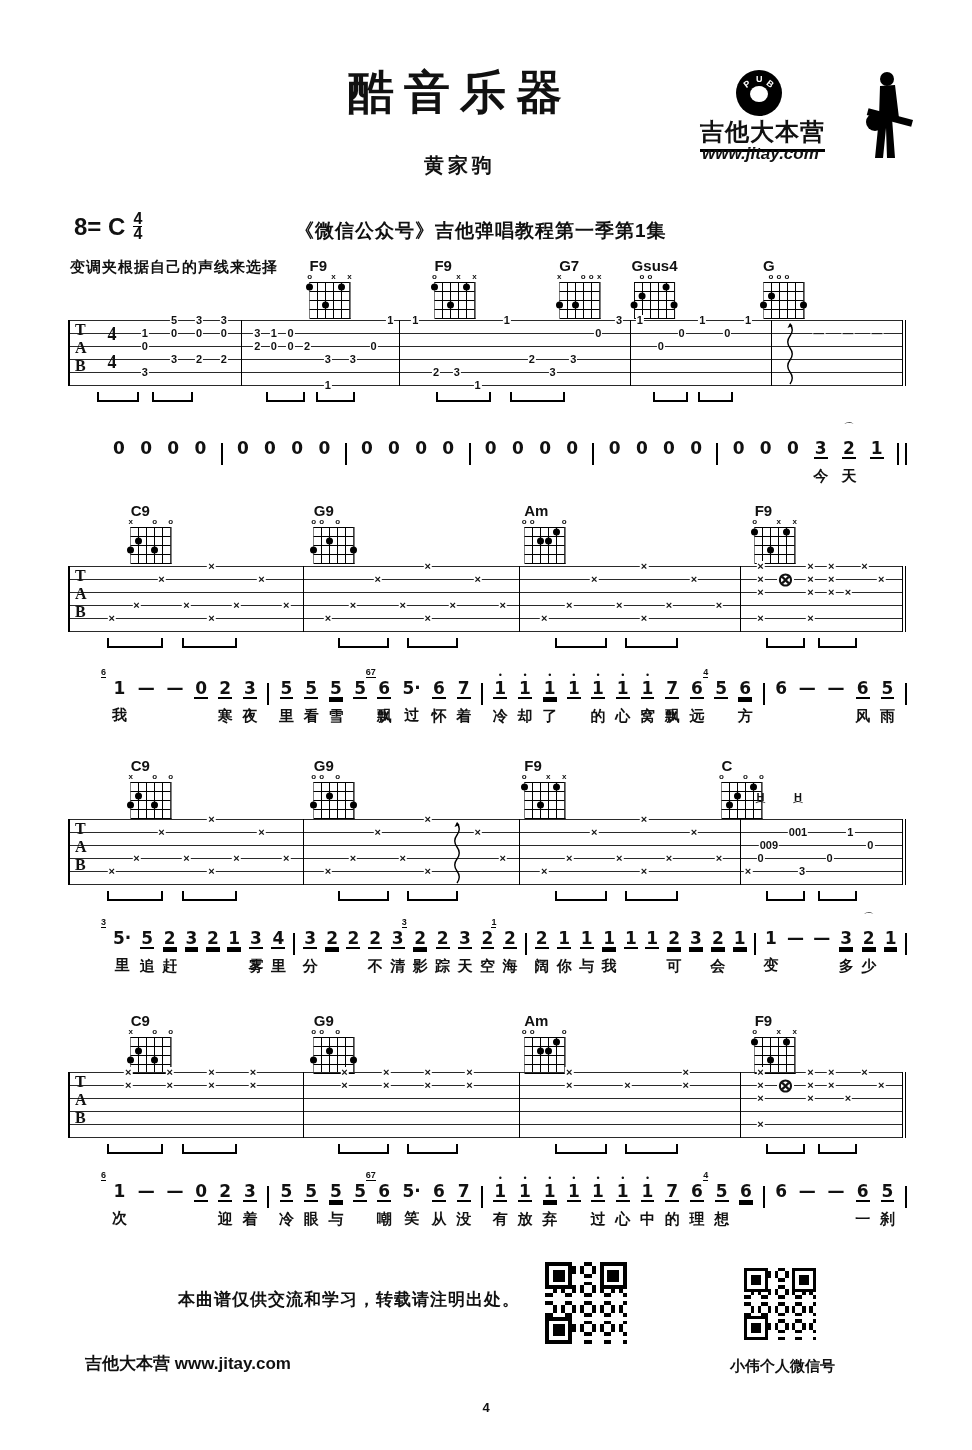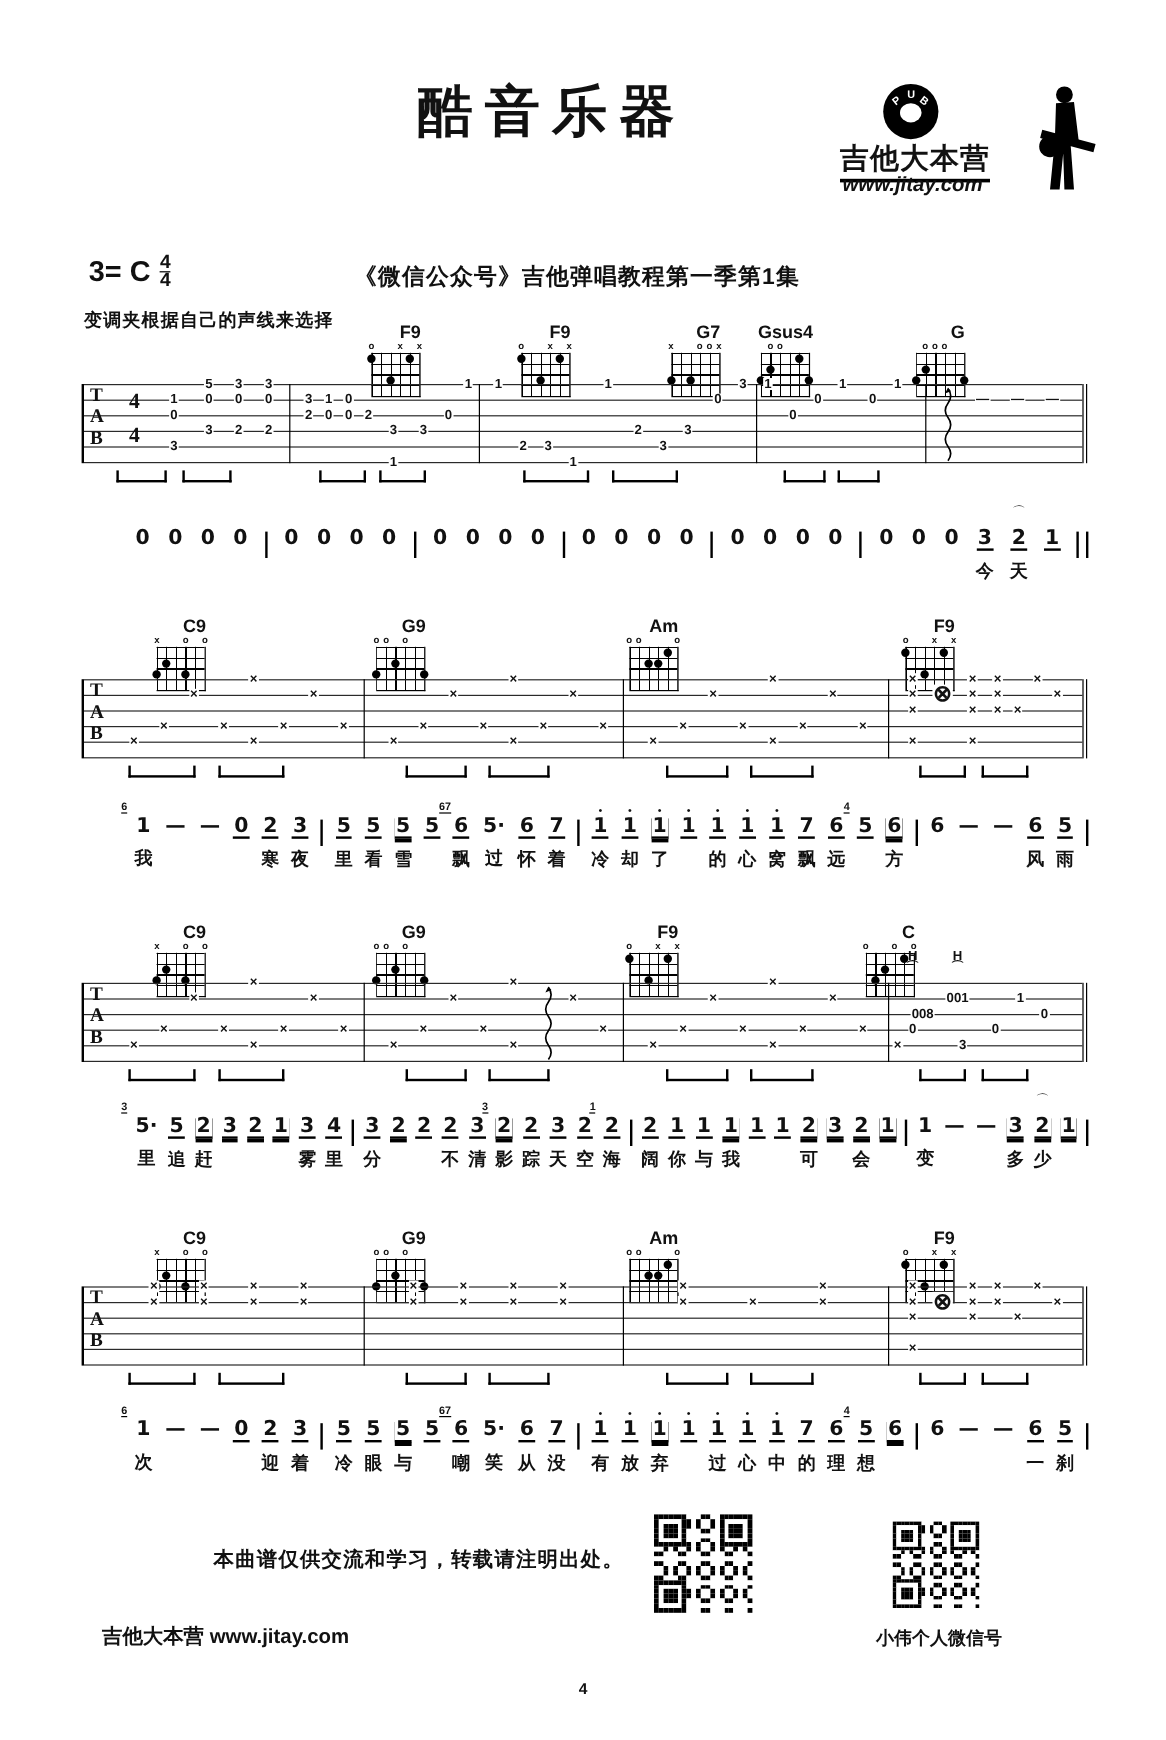--- a/index.html
+++ b/index.html
@@ -22,21 +22,21 @@
   .lurl{position:absolute;left:2px;top:74px;font-size:17px;font-weight:800;font-style:italic;}
   .guy{position:absolute;right:0;top:0;}
   .credits{position:absolute;right:62px;top:183px;text-align:right;font-size:19px;font-weight:bold;line-height:25px;}
   .keybox{position:absolute;left:74px;top:212px;font-size:24px;font-weight:bold;display:flex;align-items:center;}
   .frac{display:inline-flex;flex-direction:column;align-items:center;font-size:16px;line-height:14px;margin-left:8px;font-weight:bold;}
   .frac i{font-style:normal;}
   .course{position:absolute;left:295px;top:218px;font-size:19px;font-weight:bold;letter-spacing:1px;}
   .capo{position:absolute;left:70px;top:258px;font-size:15px;font-weight:bold;letter-spacing:1px;}
   
   .chordrow{position:absolute;left:68px;width:832px;height:58px;}
-  .chord{position:absolute;transform:translateX(-50%);text-align:right;top:12px;}
+  .chord{position:absolute;transform:translateX(-50%);text-align:left;top:0;}
   .cname{font-size:15px;font-weight:bold;line-height:12px;}
   .cgrid{position:relative;width:40px;height:36px;margin:10px auto 0;
     background-image:repeating-linear-gradient(to right,#000 0 1px,transparent 1px 8px),
                      repeating-linear-gradient(to bottom,#000 0 1px,transparent 1px 9px);
     border-right:1px solid #000;border-bottom:1px solid #000;}
   .cmark{position:absolute;top:-9px;font-size:8px;font-weight:bold;transform:translateX(-50%);line-height:8px;}
   .cdot{position:absolute;width:7px;height:7px;border-radius:50%;background:#000;transform:translate(-50%,-50%);}
   
   .staff{position:absolute;left:68px;width:832px;height:66px;border-left:2px solid #000;border-right:4px double #000;}
   .sline{position:absolute;left:0;right:0;height:1px;background:#2a2a2a;}
@@ -69,41 +69,42 @@
   .qr div.f{background:#000;}
   .qcap{position:absolute;text-align:center;font-size:15px;font-weight:bold;line-height:26px;}
   .pageno{position:absolute;left:0;top:1400px;width:972px;text-align:center;font-size:13px;font-weight:bold;}
 </style>
 </head>
 <body>
 
 <div class="page">
 
   <div class="title">酷音乐器</div>
+  <div class="artist">黄家驹</div>
 
   <div class="logo">
     <div class="ring">
       <span class="p">P</span>
         <span class="u">U</span>
         <span class="b">B</span>
       <div class="hole"></div>
     </div>
     <div class="lname">吉他大本营</div>
     <div class="lurl">www.jitay.com</div>
     <svg class="guy" width="52" height="92" viewBox="0 0 52 92">
       <circle cx="24" cy="9" r="7" fill="#000"></circle>
       <path d="M17 16 L32 15 L36 48 L29 48 L32 88 L24 88 L23 58 L20 88 L12 88 L16 48 Z" fill="#000"></path>
       <rect x="4" y="44" width="46" height="7" transform="rotate(15 27 47)" fill="#000"></rect>
       <circle cx="12" cy="52" r="9" fill="#000"></circle>
     </svg>
   </div>
 
 
   <div class="keybox">
-    <span>3= C</span>
+    <span>8= C</span>
     <span class="frac">
       <i>4</i>
       <i style="border-top:1.5px solid #000;">4</i>
     </span>
   </div>
   <div class="course">《微信公众号》吉他弹唱教程第一季第1集</div>
   <div class="capo">变调夹根据自己的声线来选择</div>
 
   <div>
       <div class="chordrow" style="top: 260px;">
@@ -499,21 +500,21 @@
         <span class="tok" style="left: 60%; top: 39px;">×</span>
         <span class="tok" style="left: 63%; top: 13px;">×</span>
         <span class="tok" style="left: 66%; top: 39px;">×</span>
         <span class="tok" style="left: 69%; top: 0px;">×</span>
         <span class="tok" style="left: 69%; top: 52px;">×</span>
         <span class="tok" style="left: 72%; top: 39px;">×</span>
         <span class="tok" style="left: 75%; top: 13px;">×</span>
         <span class="tok" style="left: 78%; top: 39px;">×</span>
         <span class="tok" style="left: 81.5%; top: 52px;">×</span>
         <span class="tok" style="left: 83%; top: 39px;">0</span>
-        <span class="tok" style="left: 84%; top: 26px;">008</span>
+        <span class="tok" style="left: 84%; top: 26px;">009</span>
         <span class="tok" style="left: 87.5%; top: 13px;">001</span>
         <span class="tok" style="left: 88%; top: 52px;">3</span>
         <span class="tok" style="left: 91.3%; top: 39px;">0</span>
         <span class="tok" style="left: 93.8%; top: 13px;">1</span>
         <span class="tok" style="left: 96.2%; top: 26px;">0</span>
         <span class="arp" style="left: 46.5%;"><svg width="9" height="66" viewBox="0 0 9 66">
             <path d="M4.5 3 L2 8 L7 6 Z" fill="#000"></path>
             <path d="M4.5 4 Q9 10 4.5 16 Q0 22 4.5 28 Q9 34 4.5 40 Q0 46 4.5 52 Q9 58 4.5 64" fill="none" stroke="#000" stroke-width="1.4"></path>
           </svg></span>
         <span class="hmark" style="left: 83%;">H<br>⌒</span>

